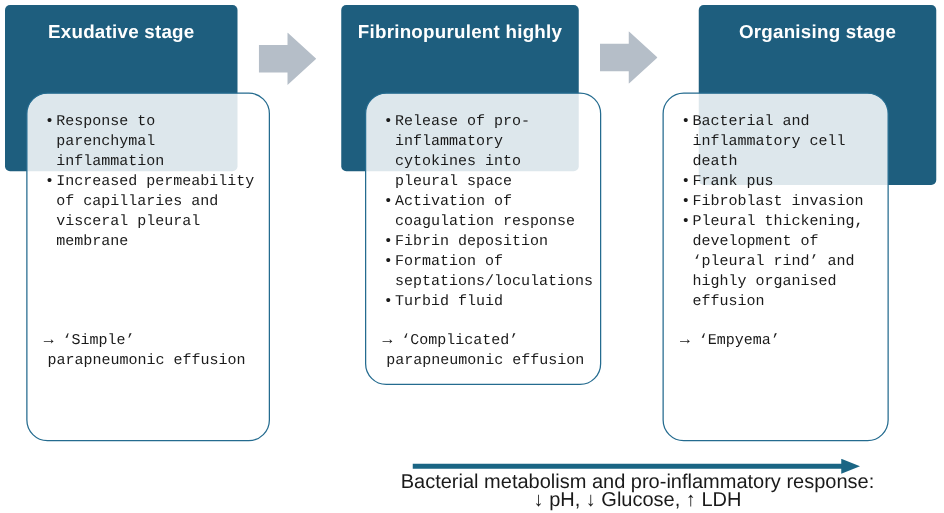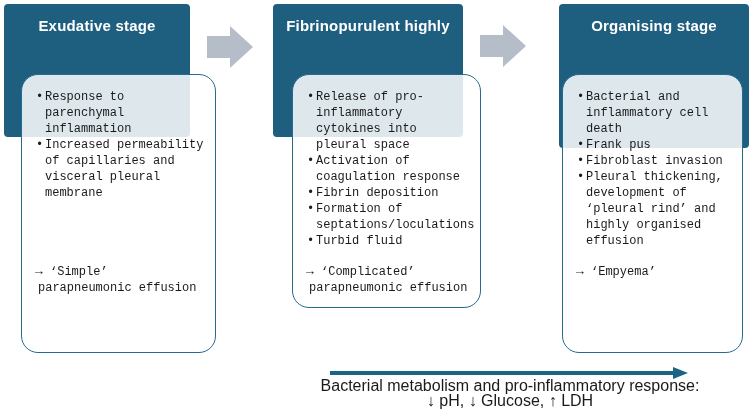--- a/index.html
+++ b/index.html
@@ -35,21 +35,21 @@
   
   .stage-card{
     position:absolute;z-index:2;
     background:rgba(255,255,255,0.85);
     border:1.5px solid var(--card-border);
     border-radius:17px;
     font-family:Liberation Mono, monospace;
   }
   .s0c{left:21px;top:74px;width:195px;height:279px;}
   .s1c{left:292px;top:74px;width:189px;height:234px;}
-  .s2c{left:562px;top:74px;width:181px;height:279px;}
+  .s2c{left:530px;top:74px;width:181px;height:279px;}
   .bullets{
     list-style:none;
     padding:14px 6px 0 14px;
     font-size:12px;line-height:16px;
   }
   .bullets li{position:relative;padding-left:9px;}
   .bullets li::before{content:"\2022";position:absolute;left:0;top:0;}
   .outcome{
     position:absolute;left:13px;right:7px;top:189px;
     font-size:12px;line-height:16px;

